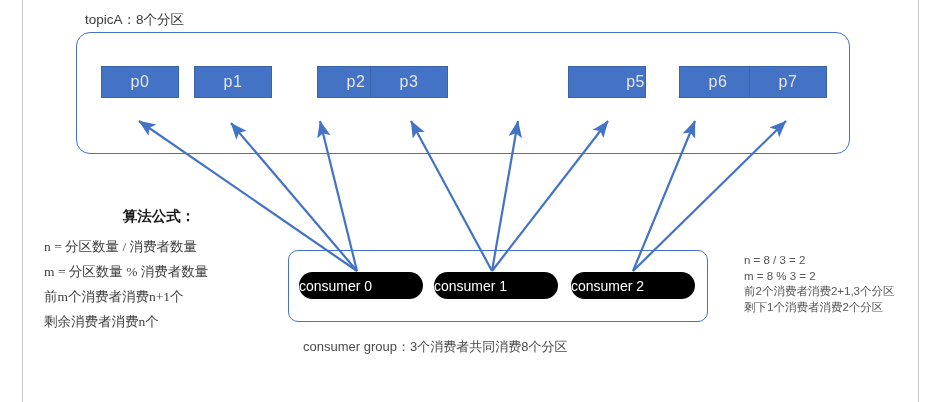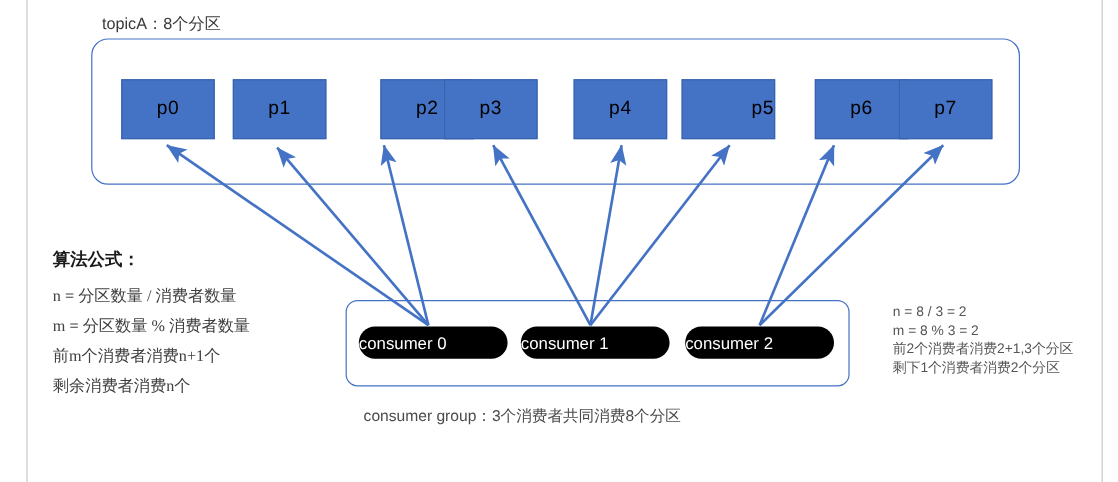--- a/index.html
+++ b/index.html
@@ -47,25 +47,25 @@
     font-size: 13.5px;
     color: #3a3a3a;
     white-space: nowrap;
   }
 
   
   .partition {
     position: absolute;
     top: 66px;
     width: 78px;
-    height: 50px;
+    height: 32px;
     background: #4472c4;
     border: 1px solid #3a63ad;
     box-sizing: border-box;
-    color: #000000;
+    color: #e5e5e5;
     font-size: 16px;
     display: flex;
     align-items: center;
     justify-content: center;
     letter-spacing: 0.5px;
   }
 
   
   #cg-container {
     position: absolute;
@@ -107,20 +107,21 @@
     left: 44px;
     top: 207px;
     width: 230px;
     color: #404040;
   }
   #formula-title {
     font-size: 14.5px;
     font-weight: bold;
     color: #1a1a1a;
     margin-bottom: 8px;
+    text-align: center;
   }
   .formula-line {
     font-size: 13.5px;
     color: #3f3f3f;
     line-height: 25px;
     white-space: nowrap;
     font-family: Liberation Serif, serif;
   }
 
   
@@ -164,23 +165,20 @@
       <span>p0</span>
     </div>
   <div class="partition" style="left:194px;">
       <span>p1</span>
     </div>
   <div class="partition" style="left:281px;margin-left:36px;">
       <span>p2</span>
     </div>
   <div class="partition" style="left:370px;">
       <span>p3</span>
-    </div>
-  <div class="partition" style="left:478px;">
-      <span>p4</span>
     </div>
   <div class="partition" style="left:568px;justify-content:flex-end;">
       <span>p5</span>
     </div>
   <div class="partition" style="left:679px;align-items:center;">
       <span>p6</span>
     </div>
   <div class="partition" style="left:749px;">
       <span>p7</span>
     </div>

